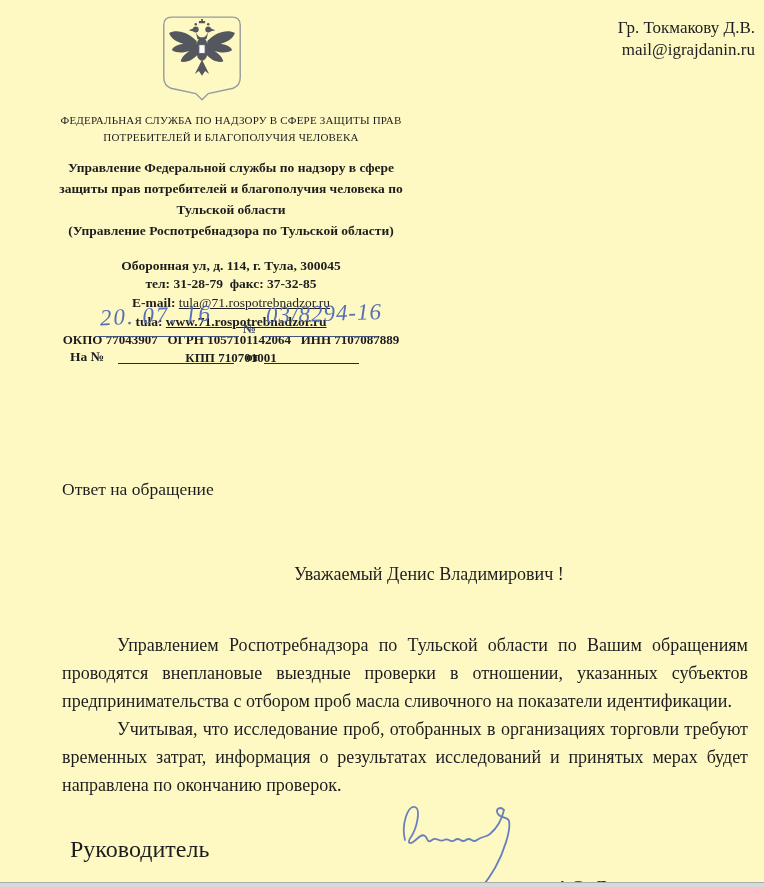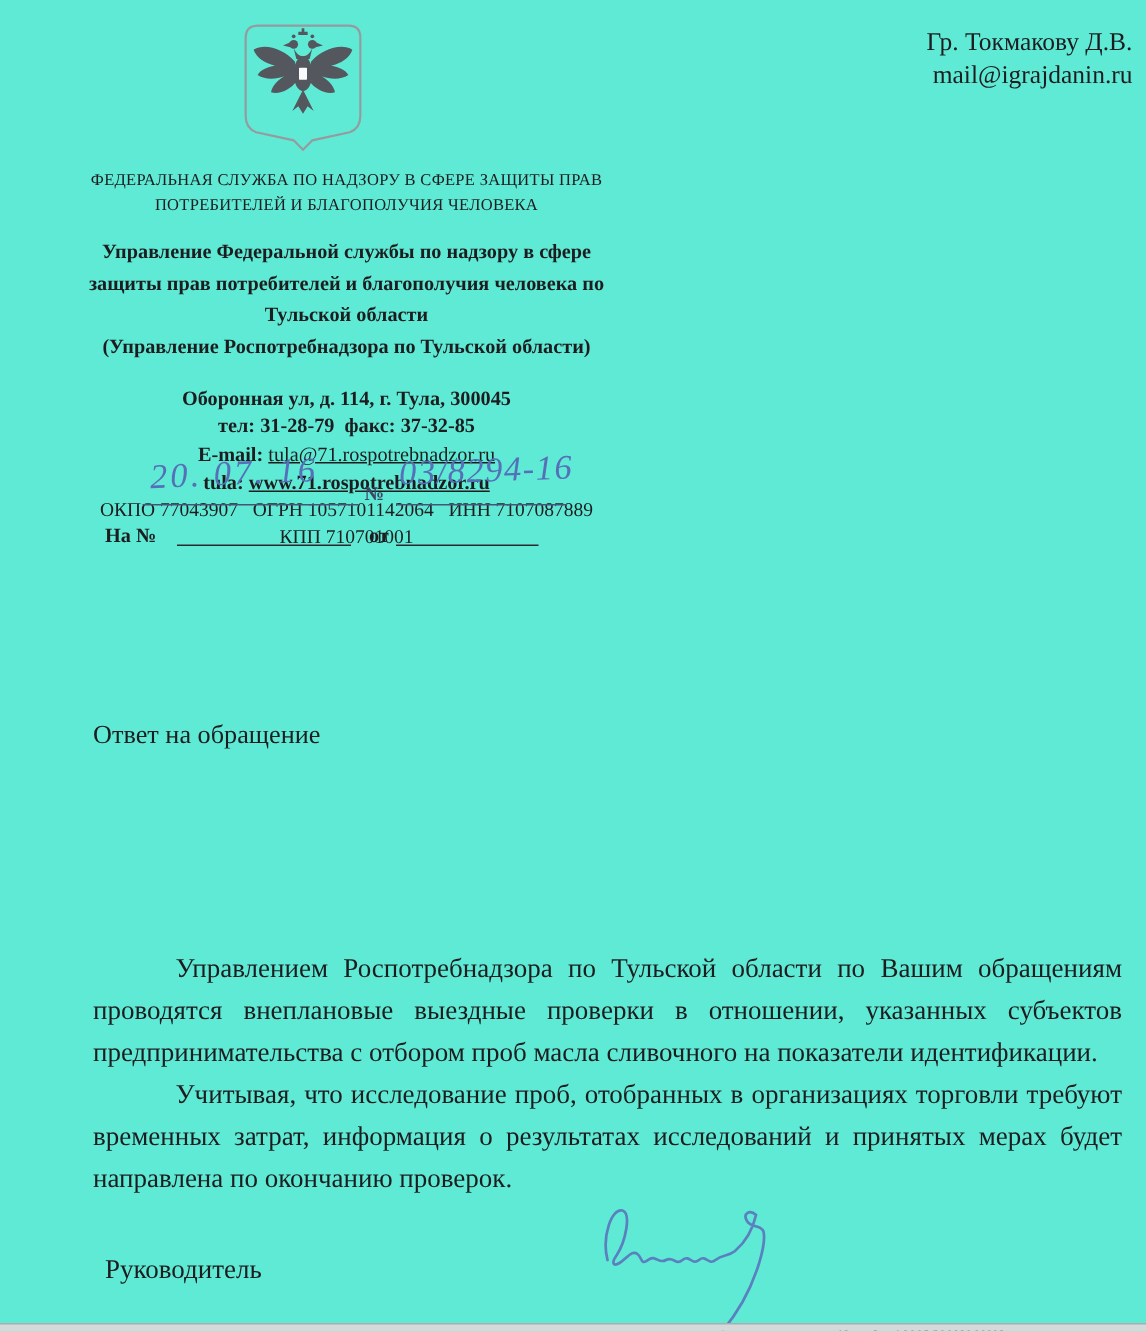--- a/index.html
+++ b/index.html
@@ -1,33 +1,33 @@
 <!DOCTYPE html>
 <html><head>
 <meta charset="utf-8">
 <style>
   html,body{margin:0;padding:0;}
   .page{
     position:relative;
     width:764px;height:887px;
-    background:#5eead4;
+    background:#fef9c3;
     font-family:"Liberation Serif","DejaVu Serif",serif;
     color:#1d1d20;
     overflow:hidden;
   }
   .abs{position:absolute;}
   .bold{font-weight:700;}
   .u{text-decoration:underline;}
   
   .letterhead{left:42px;top:112px;width:378px;text-align:center;}
   .service-name{font-size:11px;line-height:1.5;letter-spacing:.2px;}
   .office-name{margin-top:13px;font-size:13.5px;font-weight:700;line-height:1.55;}
   .office-alias{font-size:13.5px;font-weight:700;line-height:1.55;}
   .contacts{margin-top:15px;font-size:13.5px;line-height:1.38;}
-  .contacts .plain{font-weight:400;font-size:13px;}
+  .contacts .plain{font-weight:700;font-size:13px;}
   
   .recipient{right:9px;top:18px;text-align:right;font-size:17px;}
   .recipient .line2{margin-top:2px;}
   
   .ink{color:#5570b8;font-style:italic;white-space:nowrap;}
   .ink-date{left:100px;top:303px;font-size:23px;letter-spacing:2px;transform:rotate(-2.5deg);}
   .ink-num{left:266px;top:301px;font-size:23px;letter-spacing:1px;transform:rotate(-2deg);}
   .ref-line{border-bottom:1.6px solid #46547a;height:0;}
   .line1{left:95px;top:336px;width:144px;}
   .line2r{left:264px;top:336px;width:114px;}
@@ -35,21 +35,21 @@
   .na-label{left:70px;top:349px;font-size:13.5px;font-weight:700;}
   .na-line1{left:118px;top:363px;width:116px;border-bottom:1.3px solid #2a2a2e;height:0;}
   .ot-label{left:246px;top:349px;font-size:13.5px;font-weight:700;}
   .na-line2{left:264px;top:363px;width:95px;border-bottom:1.3px solid #2a2a2e;height:0;}
   
   .subject{left:62px;top:479px;font-size:17.5px;text-align:right;}
   .salutation{left:294px;top:564px;font-size:18px;}
   .body-text{left:62px;top:631px;width:686px;text-align:justify;font-size:18px;line-height:28px;}
   .body-text p{margin:0;text-indent:55px;text-align:justify;-moz-text-align-last:left;text-align-last:left;}
   
-  .signoff-title{left:70px;top:836px;font-size:18px;}
+  .signoff-title{left:70px;top:836px;font-size:24px;}
   .signoff-name{left:556px;top:878px;font-size:18px;}
   .signature-svg{left:398px;top:794px;}
   
   .emblem-svg{left:162px;top:12px;}
   
   .scan-edge{left:0;bottom:0;width:764px;height:4px;background:#d6d9da;border-top:1px solid #a9adaf;}
 </style>
 </head>
 <body>
 
@@ -114,20 +114,21 @@
   <div class="abs ink ink-num">03/8294-16</div>
   <div class="abs ref-line line2r"></div>
 
   <div class="abs na-label">На №</div>
   <div class="abs na-line1"></div>
   <div class="abs ot-label">от</div>
   <div class="abs na-line2"></div>
 
   <div class="abs subject">Ответ на  обращение</div>
 
+  <div class="abs salutation">Уважаемый Денис Владимирович !</div>
 
   <div class="abs body-text">
     <p>Управлением Роспотребнадзора по Тульской области  по Вашим обращениям  проводятся внеплановые выездные проверки в отношении, указанных субъектов предпринимательства с отбором проб масла сливочного на показатели идентификации.</p>
     <p>Учитывая, что  исследование  проб, отобранных в организациях торговли требуют временных затрат, информация о результатах исследований и принятых мерах будет направлена по окончанию проверок.</p>
   </div>
 
   <div class="abs signoff-title">Руководитель</div>
   <svg class="abs signature-svg" width="135" height="93" viewBox="0 0 135 93">
     <path d="M7,46 C3,30 10,11 17,13 C23,15 19,34 13,43 C10,47 10,51 15,48
              C20,45 23,39 27,42 C30,44 29,50 34,46

